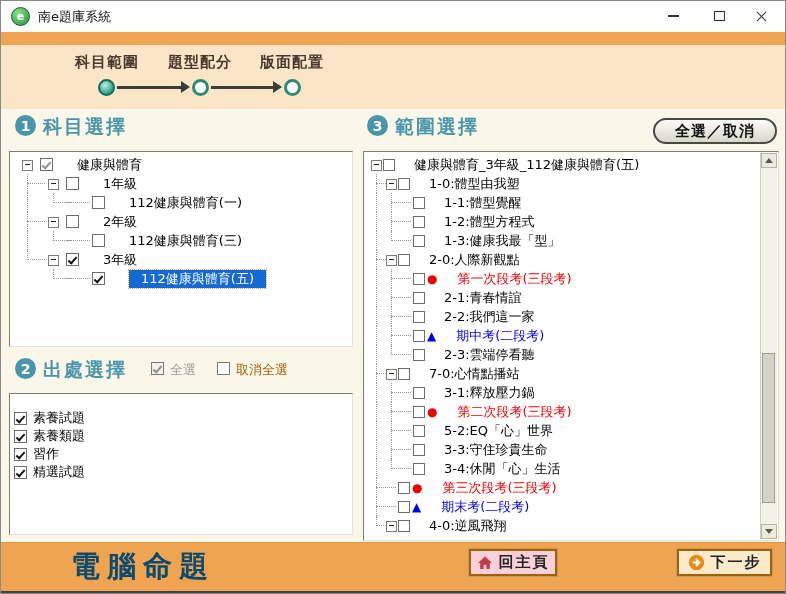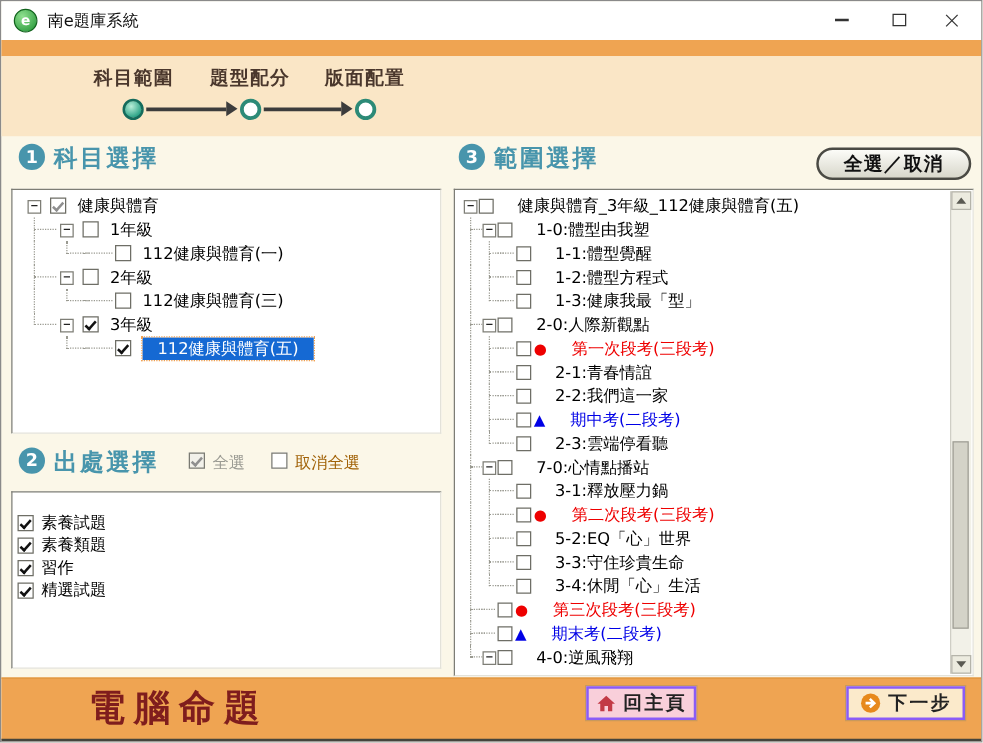--- a/index.html
+++ b/index.html
@@ -46,21 +46,21 @@
   .g-branch::after,.g-end::after{content:'';position:absolute;left:50%;right:-5px;top:9px;border-top:1px dotted #9a9a91}
   .exp.cont::before{content:'';position:absolute;left:0;right:2px;top:9px;border-top:1px dotted #9a9a91}
   .exp.has::before{content:'';position:absolute;left:50%;top:50%;width:9px;height:9px;margin:-5px 0 0 -5px;background:#fff;border:1px solid #7e7e76;z-index:1}
   .exp.has::after{content:'';position:absolute;left:50%;top:50%;width:5px;margin:-1px 0 0 -2px;border-top:1px solid #222;z-index:2}
   .cb{flex:none;width:13px;height:13px;box-sizing:border-box;background:#fff;border:1px solid #6e6e66;position:relative}
   #tree3 .cb{width:12px;height:12px}
   .cb-on::after,.cb-gray::after{content:'';position:absolute;left:3px;top:1px;width:3px;height:7px;
        border-right:2px solid #111;border-bottom:2px solid #111;transform:rotate(42deg)}
   .cb-gray::after{border-color:#8f8f8f}
   .lbl{font-size:13px;color:#000}
-  #tree1 .lbl{margin-left:9px}
+  #tree1 .lbl{margin-left:24px}
   #tree3 .lbl{margin-left:19px}
   .sel{background:var(--selection);color:#fff;outline:1px dotted #f0a050;padding:0 12px}
   .c-red{color:var(--exam_red)} .c-blue{color:var(--exam_blue)}
   .mark{font-size:12px;line-height:1;margin:0 1px 0 2px}
   .red-circle{color:var(--exam_red)} .blue-triangle{color:var(--exam_blue)}
   
   .lrow{display:flex;align-items:center;height:18px;padding-left:4px;white-space:nowrap}
   .llbl{margin-left:6px;font-size:13px;color:#000}
   
   .hcb{position:absolute;width:13px;height:13px;box-sizing:border-box;background:#fff;border:1px solid #7a7a72}
@@ -76,23 +76,23 @@
   
   .sb{position:absolute;right:1px;top:1px;bottom:1px;width:16px;background:#f2f1e8;border-left:1px solid #cfceC5}
   .sb-btn{position:absolute;left:0;width:16px;height:15px;background:#ecebdf;border:1px solid #b5b4aa;box-sizing:border-box;
           display:flex;align-items:center;justify-content:center}
   .sb-up{top:0}.sb-down{bottom:0}
   .tri-up{border-left:4px solid transparent;border-right:4px solid transparent;border-bottom:5px solid #5a5a52}
   .tri-down{border-left:4px solid transparent;border-right:4px solid transparent;border-top:5px solid #5a5a52}
   .sb-thumb{position:absolute;left:1px;width:13px;top:200px;height:150px;background:#d4d3c8;border:1px solid #a09f95;box-sizing:border-box}
   
   .footer{position:absolute;left:0;top:541px;width:100%;height:49px;background:var(--orange);border-top:1px solid #e0953f}
-  .brand{position:absolute;left:70px;top:4px;font-size:29px;font-weight:bold;color:#7f1d1d;letter-spacing:7px}
+  .brand{position:absolute;left:70px;top:4px;font-size:29px;font-weight:bold;color:#0c4a6e;letter-spacing:7px}
   .fbtn{position:absolute;top:6px;height:27px;box-sizing:border-box;display:flex;align-items:center;justify-content:center;gap:6px;
-        font-size:15px;font-weight:bold;color:#222;letter-spacing:2px;border:2px solid #8b5cf6;box-shadow:0 0 0 1px #c9995c}
+        font-size:15px;font-weight:bold;color:#222;letter-spacing:2px;border:2px solid #a16207;box-shadow:0 0 0 1px #c9995c}
   .fb1{left:468px;width:88px;background:var(--btn_pink)}
   .fb2{left:567px;width:99px;background:var(--btn_blue)}
   .fb3{left:676px;width:95px;background:var(--btn_cream)}
   .fbtn svg{flex:none}
   .dark{position:absolute;left:0;top:590px;width:100%;height:2px;background:#45443c}
 </style>
 </head>
 <body>
 
 <div class="window">

